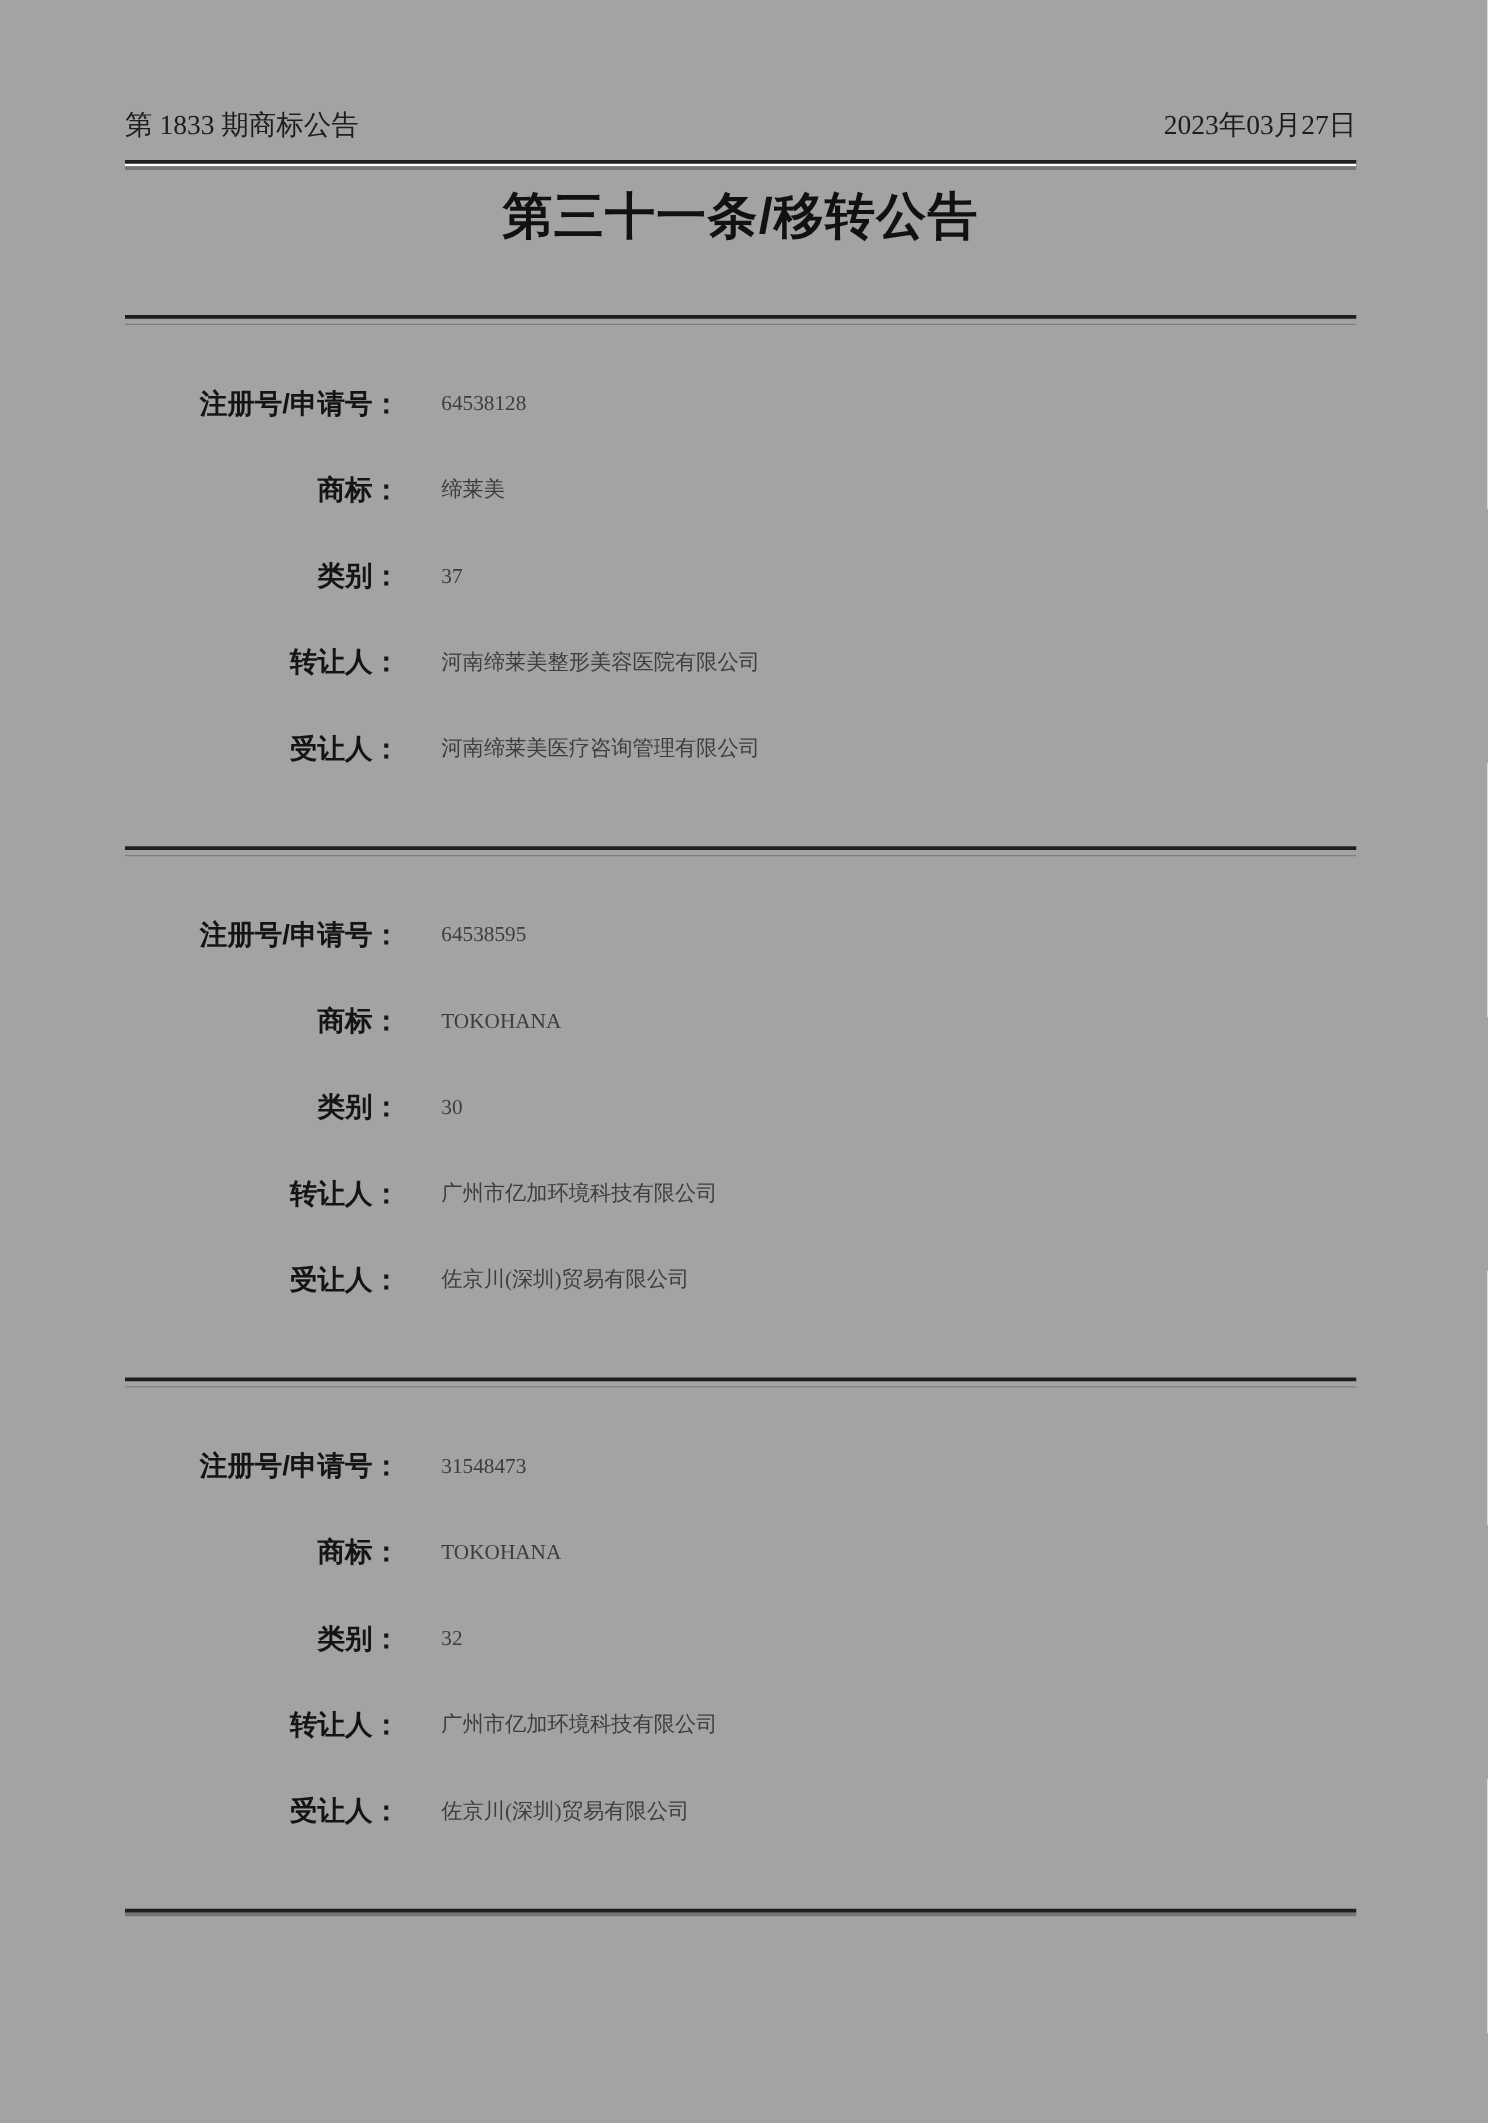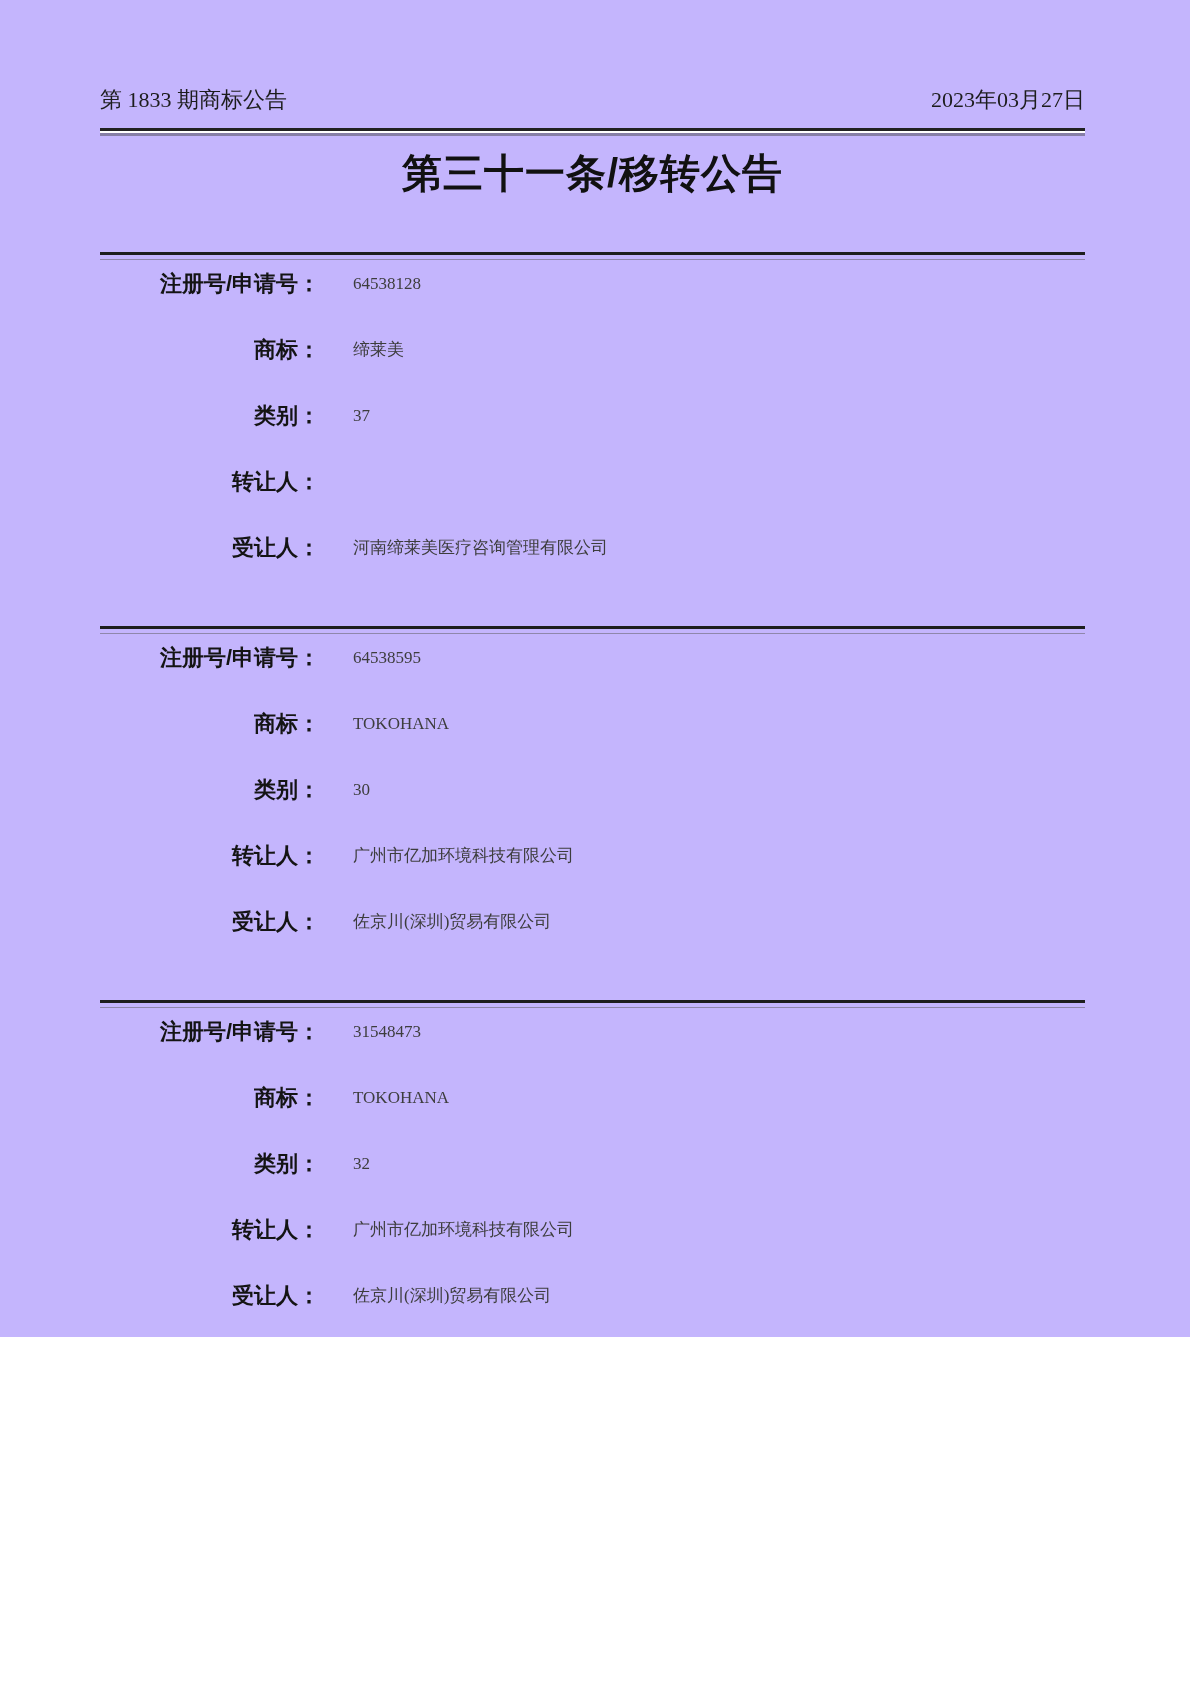--- a/index.html
+++ b/index.html
@@ -3,22 +3,22 @@
 <meta charset="utf-8">
 <style>
   html, body {
     margin: 0;
     padding: 0;
     background: #ffffff;
   }
   .page {
     position: relative;
     width: 1190px;
-    height: 1337px;
-    background: #c4b5fd;
+    height: 1698px;
+    background: #a3a3a3;
     color: #1a1a1a;
     overflow: hidden;
   }
   .content {
     position: absolute;
     left: 100px;
     top: 85px;
     width: 985px;
   }
   
@@ -82,20 +82,21 @@
   .closing-rule {
     height: 3px;
     background: #1e1e1e;
     box-shadow: 0 3px 0 rgba(60,60,60,0.45);
   }
   .field-row {
     display: flex;
     align-items: flex-start;
     min-height: 30px;
     margin-bottom: 36px;
+    margin-top: 39px;
   }
   .field-row:last-child {
     margin-bottom: 36px;
   }
   .field-label {
     width: 220px;
     flex: 0 0 220px;
     text-align: right;
     font-family: "Liberation Sans", "DejaVu Sans", sans-serif;
     font-weight: bold;
@@ -138,20 +139,21 @@
         <div class="field-row">
           <span class="field-label">商标：</span>
           <span class="field-value">缔莱美</span>
         </div>
         <div class="field-row">
           <span class="field-label">类别：</span>
           <span class="field-value">37</span>
         </div>
         <div class="field-row">
           <span class="field-label">转让人：</span>
+          <span class="field-value">河南缔莱美整形美容医院有限公司</span>
         </div>
         <div class="field-row">
           <span class="field-label">受让人：</span>
           <span class="field-value">河南缔莱美医疗咨询管理有限公司</span>
         </div>
       </div>
 
       <div class="record">
         <div class="field-row">
           <span class="field-label">注册号/申请号：</span>

